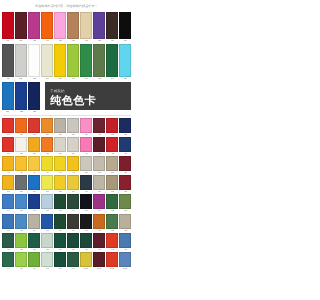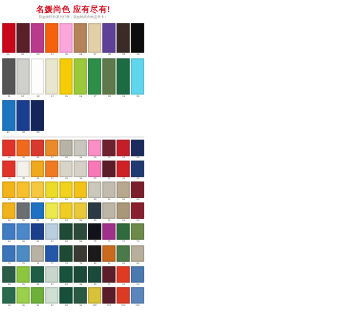--- a/index.html
+++ b/index.html
@@ -139,21 +139,20 @@
     background: #e2e2e2;
     margin: 1px 2px;
   }
 </style>
 </head>
 <body>
 
 <div id="page">
 
   <div class="header">
-    <div class="header-title">名媛尚色 应有尽有!</div>
     <div class="header-sub">双面呢纯色系列打底，双面呢纯色精品色卡！</div>
   </div>
 
   <div class="strip-row" id="strip-row-0">
       <div class="strip-cell">
         <div class="strip strip-r1" style="background: rgb(201, 7, 26);"></div>
         <div class="strip-label">01</div>
       </div>
       <div class="strip-cell">
         <div class="strip strip-r1" style="background: rgb(91, 31, 40);"></div>
@@ -244,20 +243,24 @@
         </div>
         <div class="strip-cell">
           <div class="strip strip-r3" style="background: rgb(27, 63, 143);"></div>
           <div class="strip-label">22</div>
         </div>
         <div class="strip-cell">
           <div class="strip strip-r3" style="background: rgb(20, 37, 92);"></div>
           <div class="strip-label">23</div>
         </div>
       </div>
+    <div class="banner">
+      <div class="banner-sub">手感实拍</div>
+      <div class="banner-title">纯色色卡</div>
+    </div>
   </div>
 
   <div class="sep"></div>
 
   <div class="grid-wrap" id="grid-wrap">
       <div class="grid-row">
         <div class="grid-cell">
           <div class="chip" style="background: rgb(224, 51, 42);"></div>
           <div class="chip-label">24</div>
         </div>

